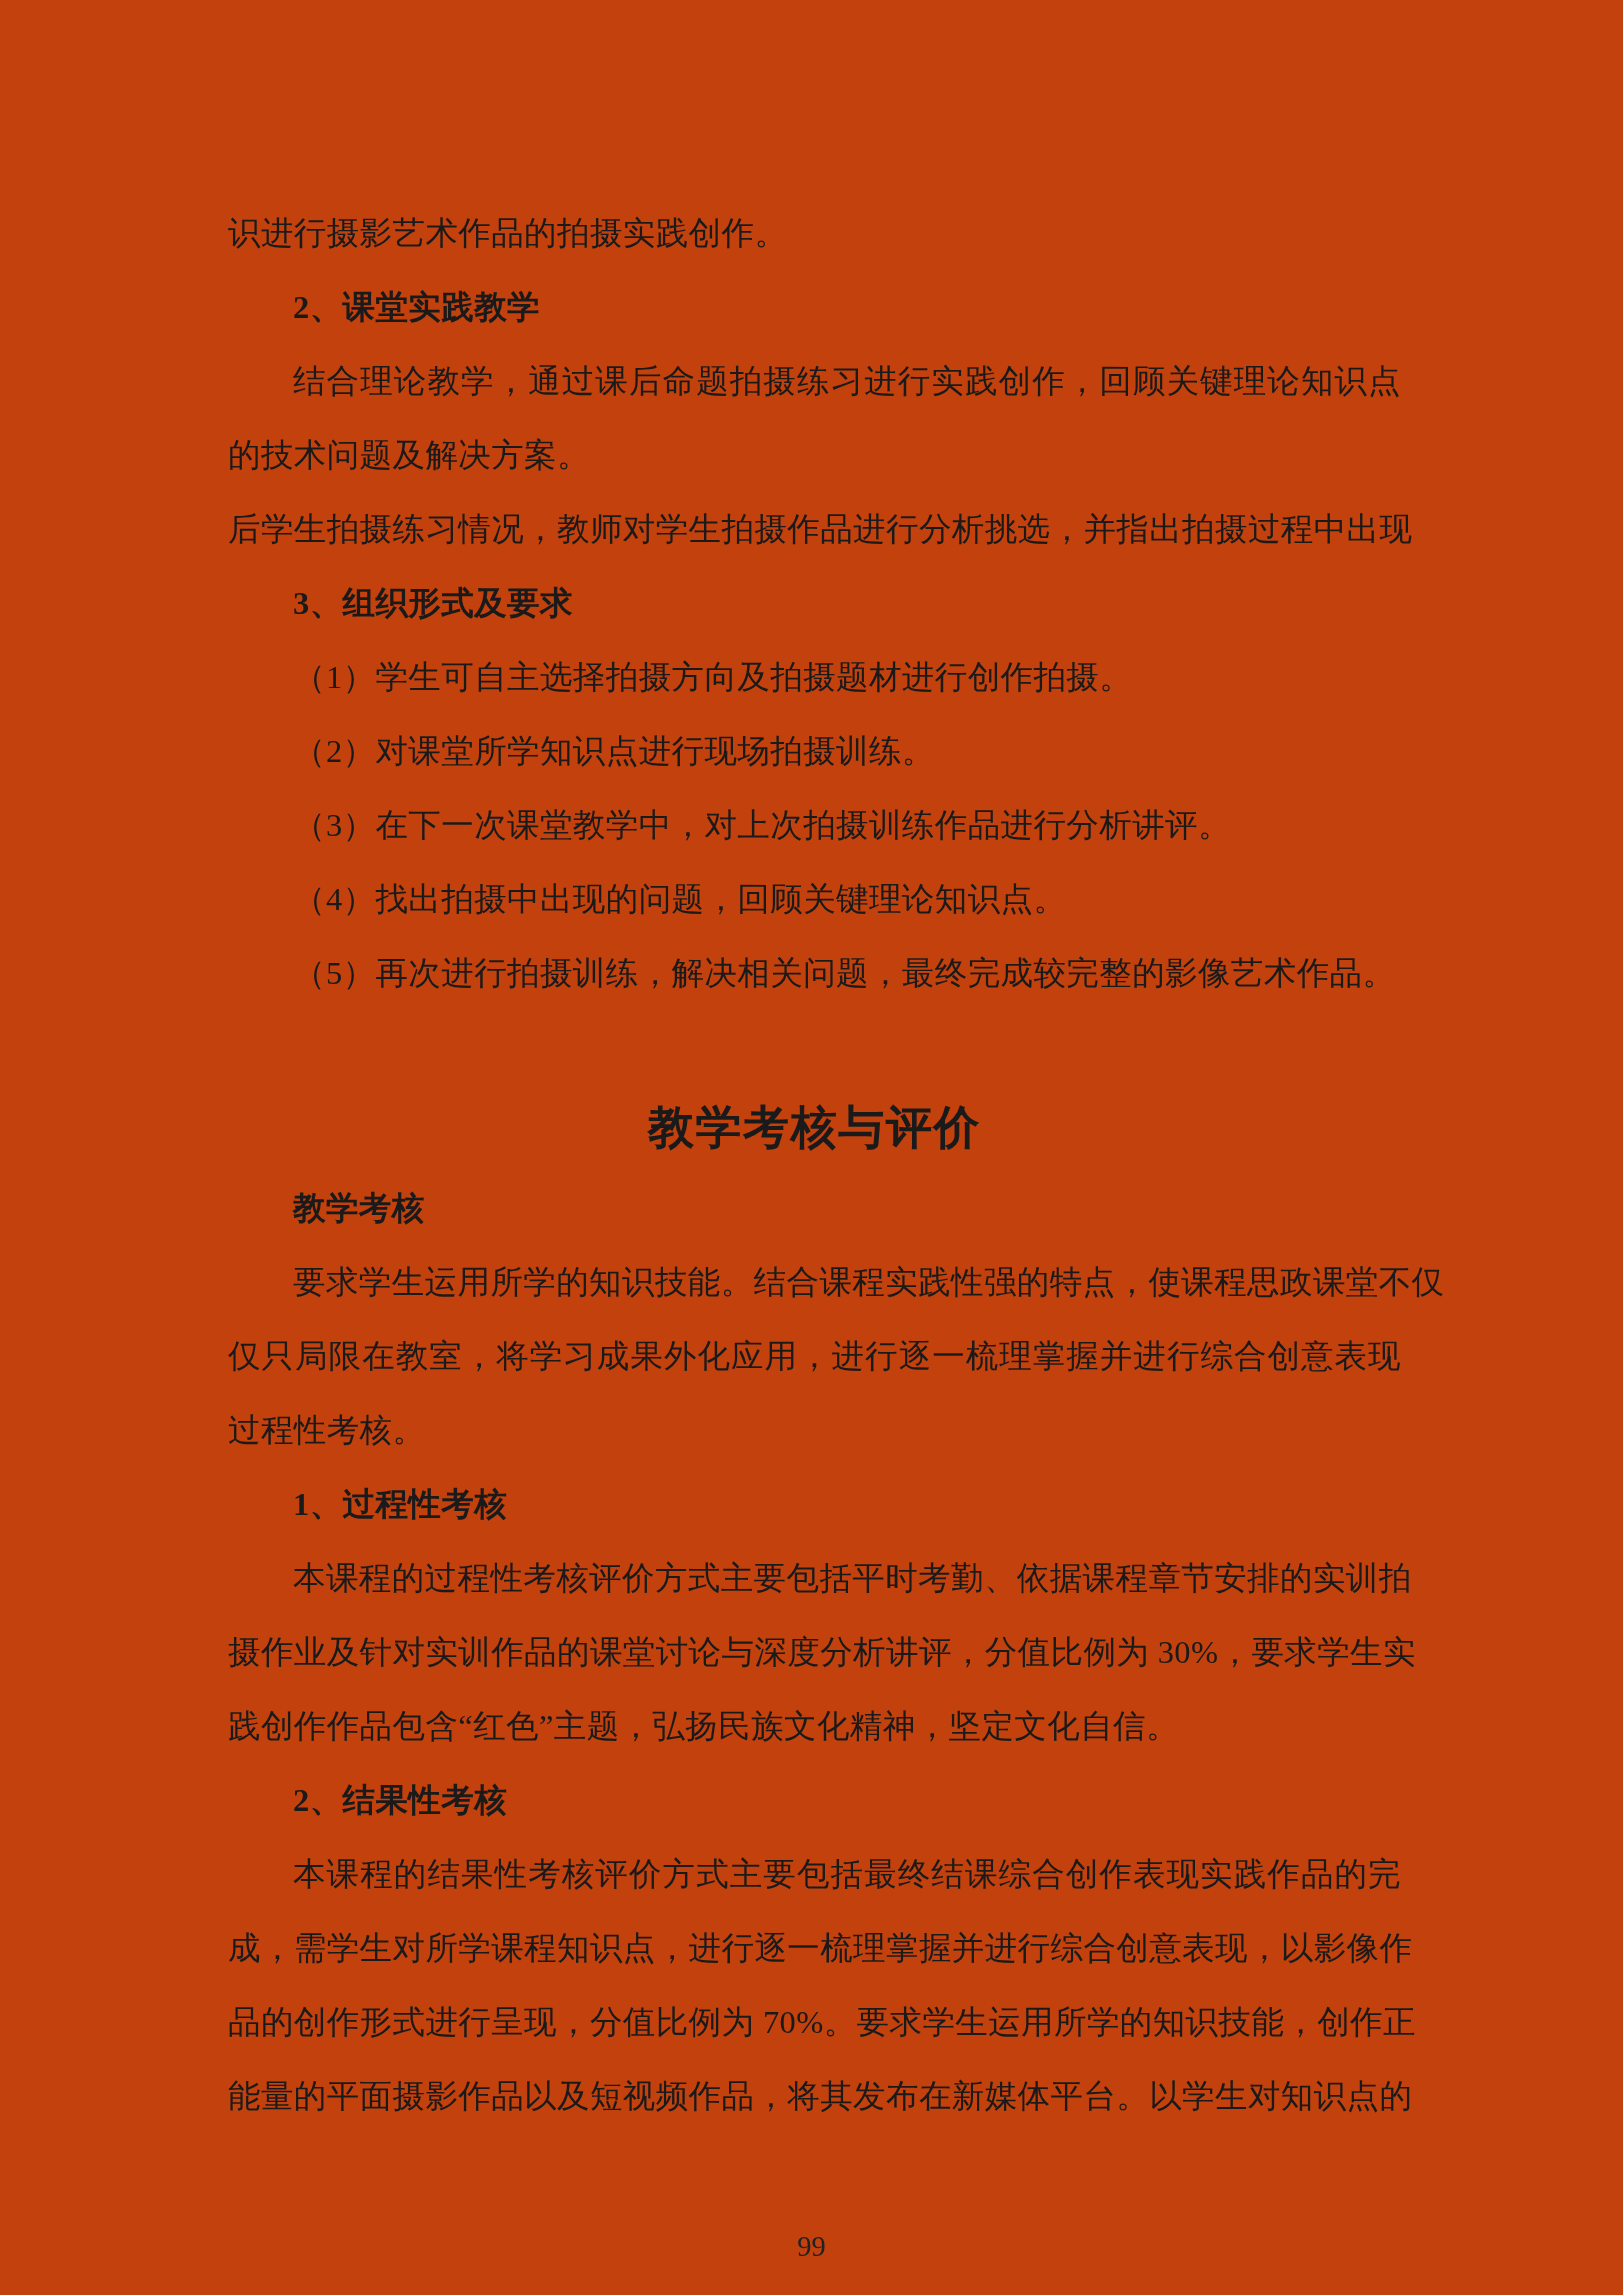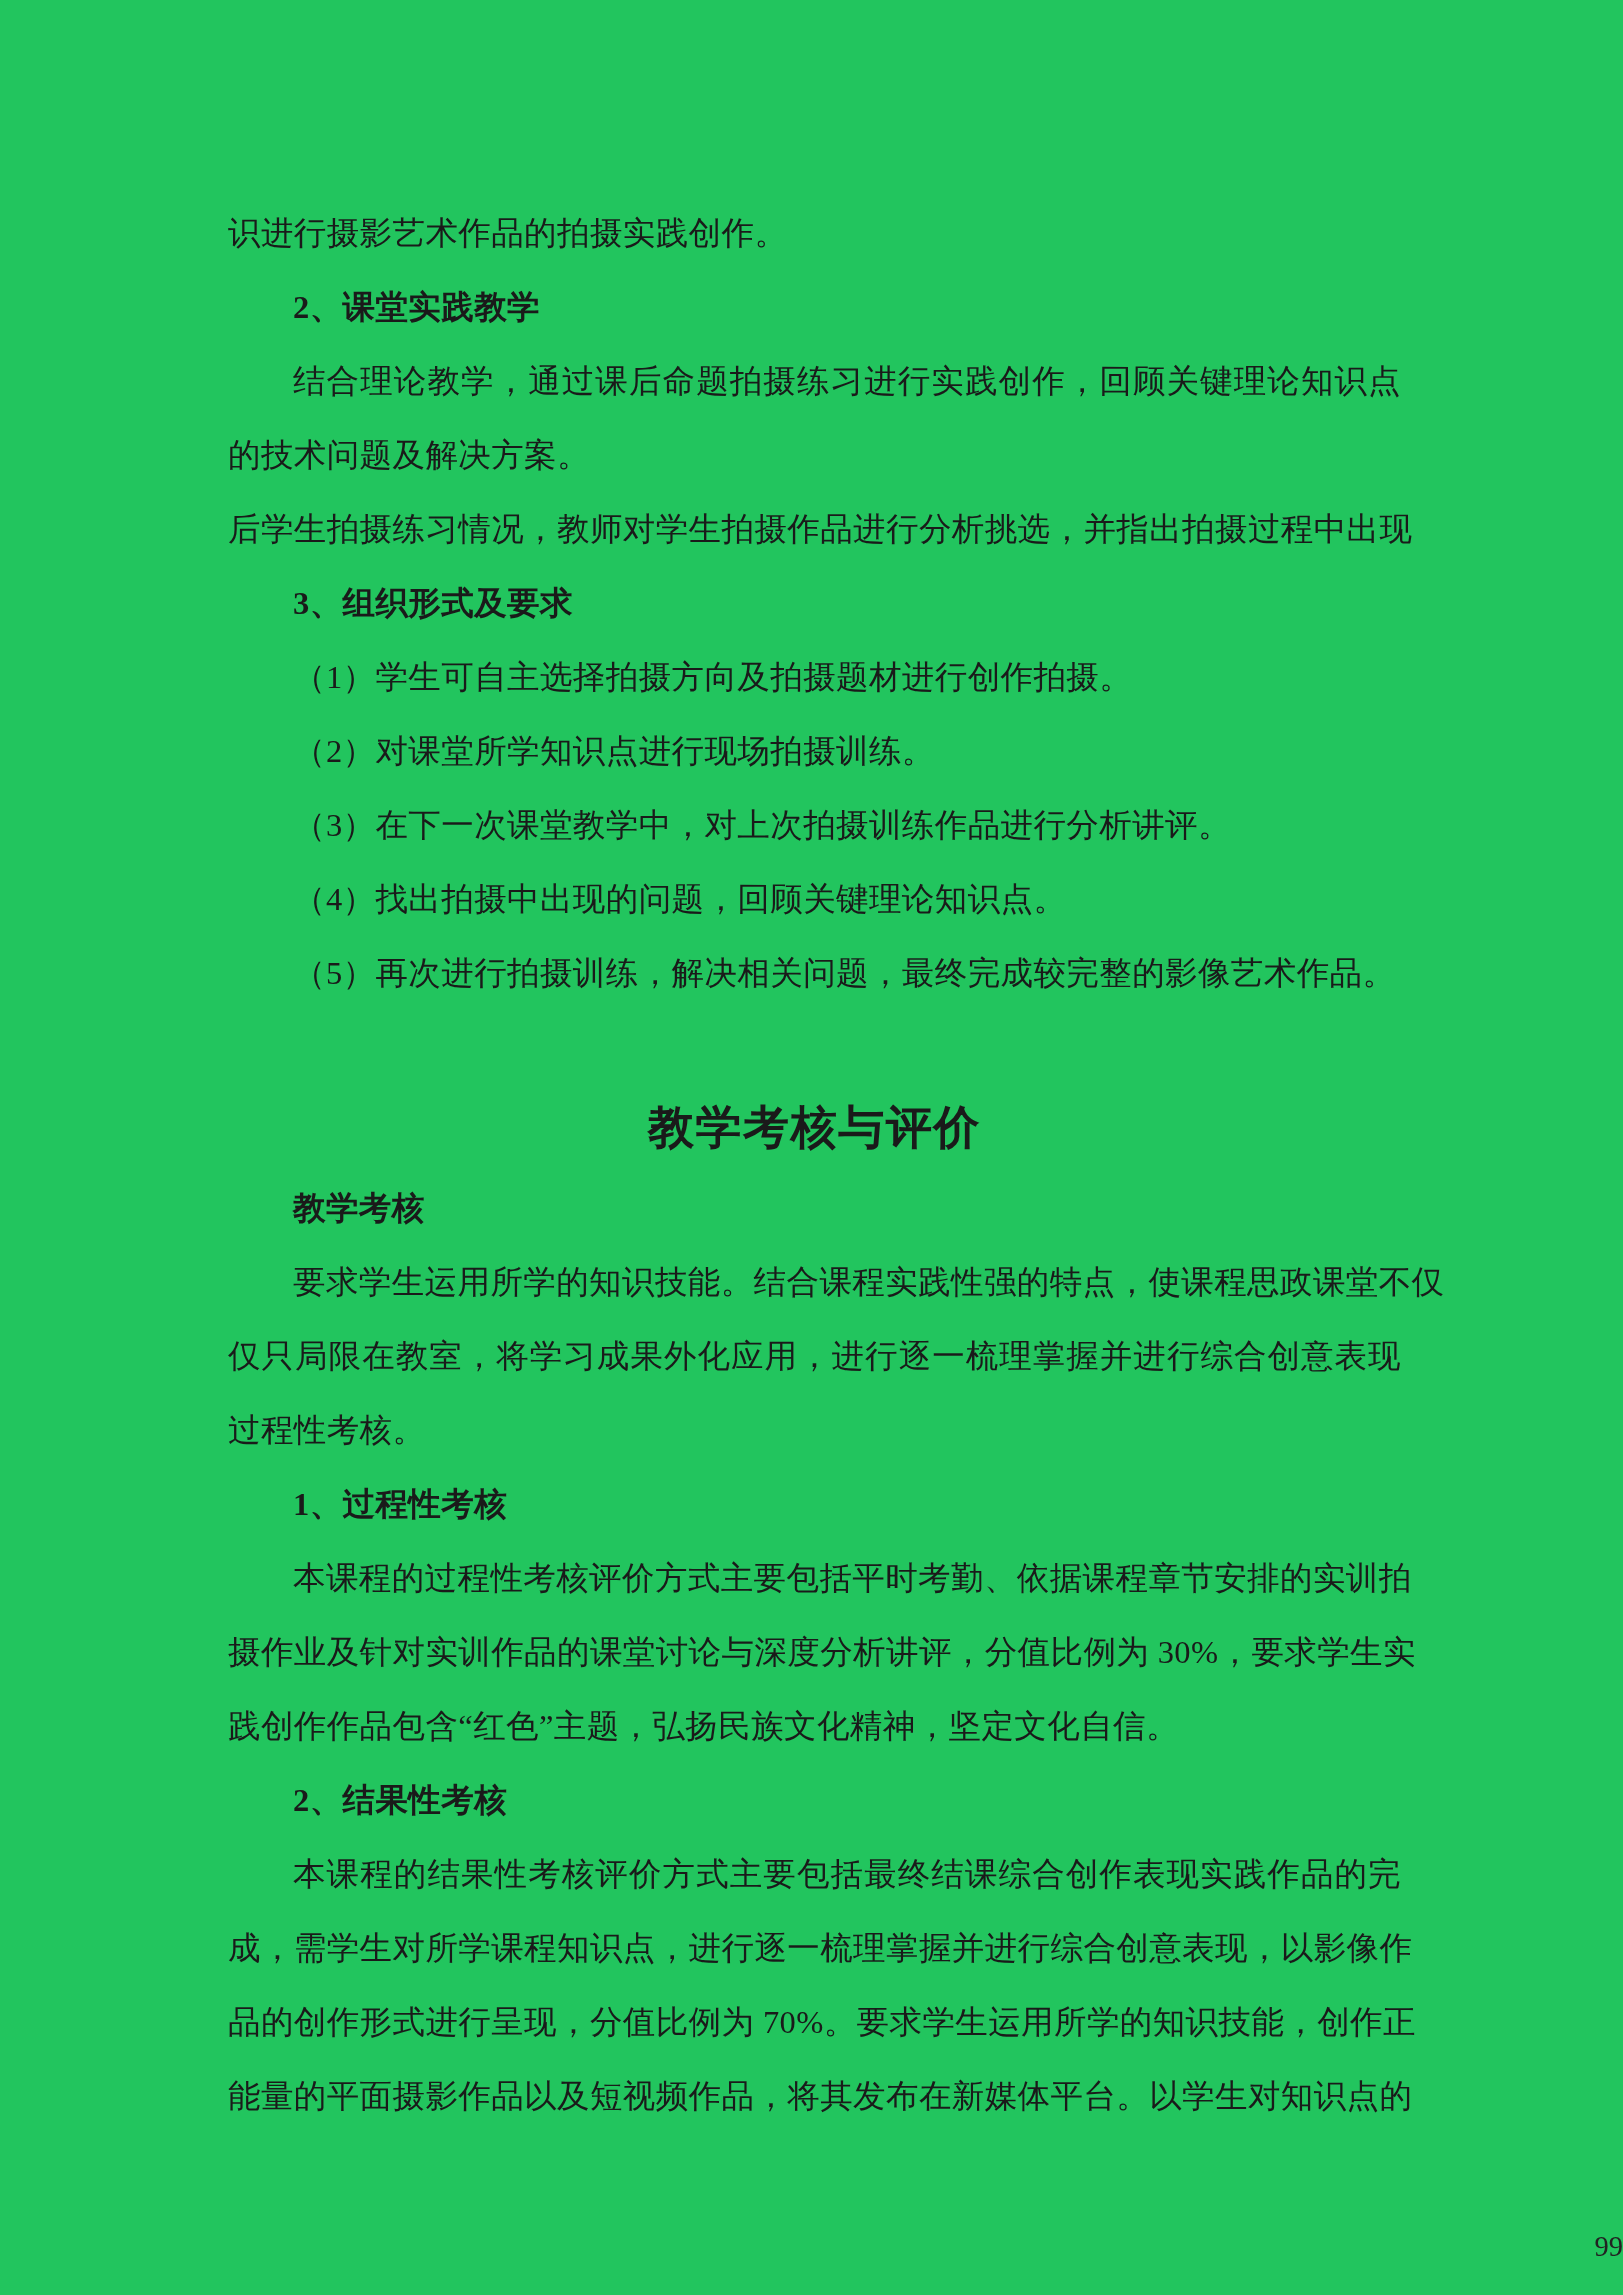--- a/index.html
+++ b/index.html
@@ -1,20 +1,20 @@
 <!DOCTYPE html>
 <html lang="zh" style="font-size:12.7px"><head>
 <meta charset="utf-8">
 <style>
   html, body { margin: 0; padding: 0; background: #ffffff; }
   .page {
     position: relative;
     width: 1623px;
     height: 2295px;
-    background: #22c55e;
+    background: #c2410c;
     font-family: "Liberation Serif", "DejaVu Serif", serif;
     color: #1a1a1a;
     overflow: hidden;
   }
   .content {
     position: absolute;
     left: 228px;
     top: 196px;
     width: 1173px;
   }
@@ -39,21 +39,21 @@
     text-indent: 0;
     letter-spacing: 1.6px;
   }
   .footer {
     position: absolute;
     left: 0;
     top: 2219px;
     width: 100%;
     height: 55px;
     line-height: 55px;
-    text-align: right;
+    text-align: center;
   }
   .pagenum { font-size: 28.5px; color: #222222; }
 </style>
 </head>
 <body>
 
 <div class="page">
   <div class="content" id="doc-content">
       <div class="line body">识进行摄影艺术作品的拍摄实践创作。</div>
       <div class="line subheading indent bold">2、课堂实践教学</div>

